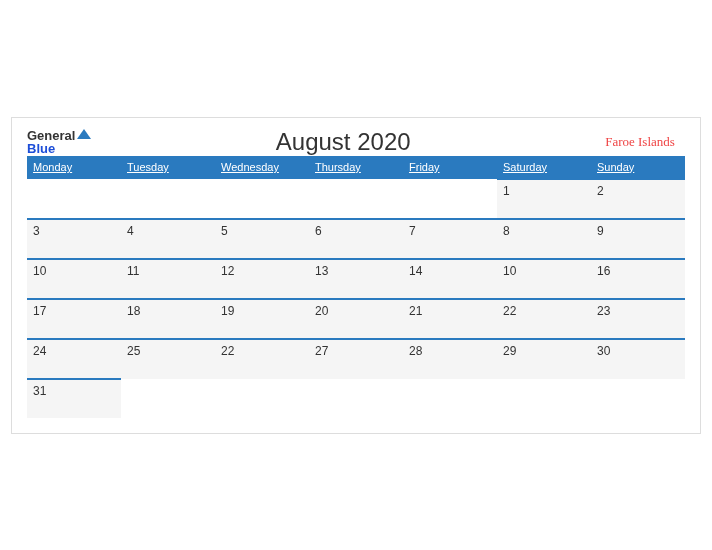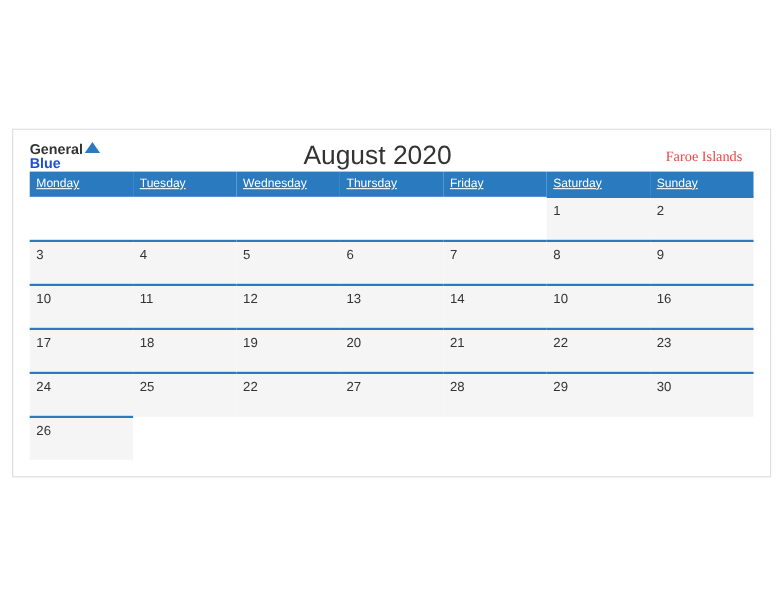--- a/index.html
+++ b/index.html
@@ -169,21 +169,21 @@
         <tr class="week-row">
           <td><span class="day-num">24</span></td>
           <td><span class="day-num">25</span></td>
           <td><span class="day-num">22</span></td>
           <td><span class="day-num">27</span></td>
           <td><span class="day-num">28</span></td>
           <td><span class="day-num">29</span></td>
           <td><span class="day-num">30</span></td>
         </tr>
         <tr class="week-row">
-          <td><span class="day-num">26</span></td>
+          <td><span class="day-num">31</span></td>
           <td class="white" style="border-top: none; background: rgb(255, 255, 255);"></td>
           <td class="white" style="border-top: none; background: rgb(255, 255, 255);"></td>
           <td class="white" style="border-top: none; background: rgb(255, 255, 255);"></td>
           <td class="white" style="border-top: none; background: rgb(255, 255, 255);"></td>
           <td class="white" style="border-top: none; background: rgb(255, 255, 255);"></td>
           <td class="white" style="border-top: none; background: rgb(255, 255, 255);"></td>
         </tr>
       </tbody>
   </table>
 </div>

